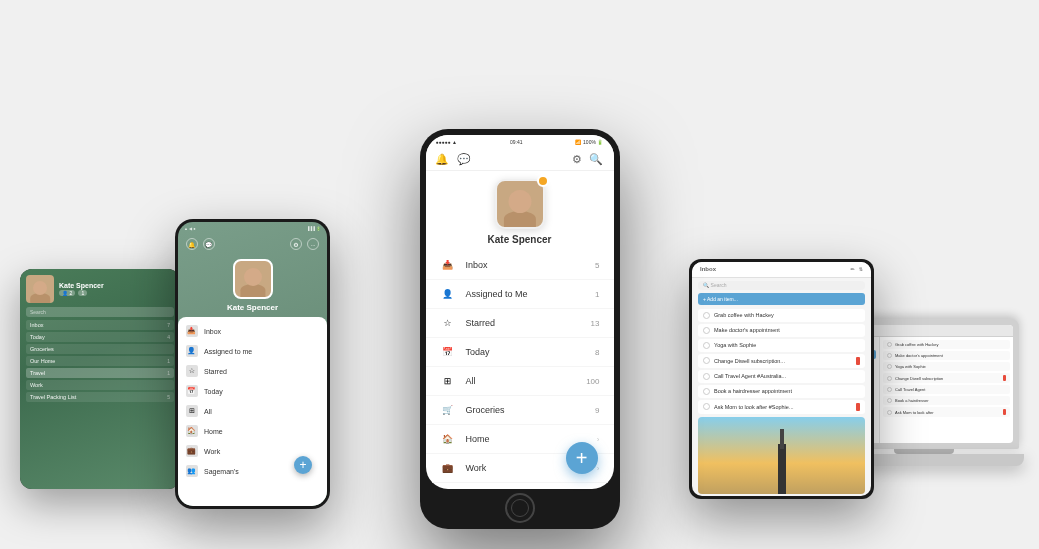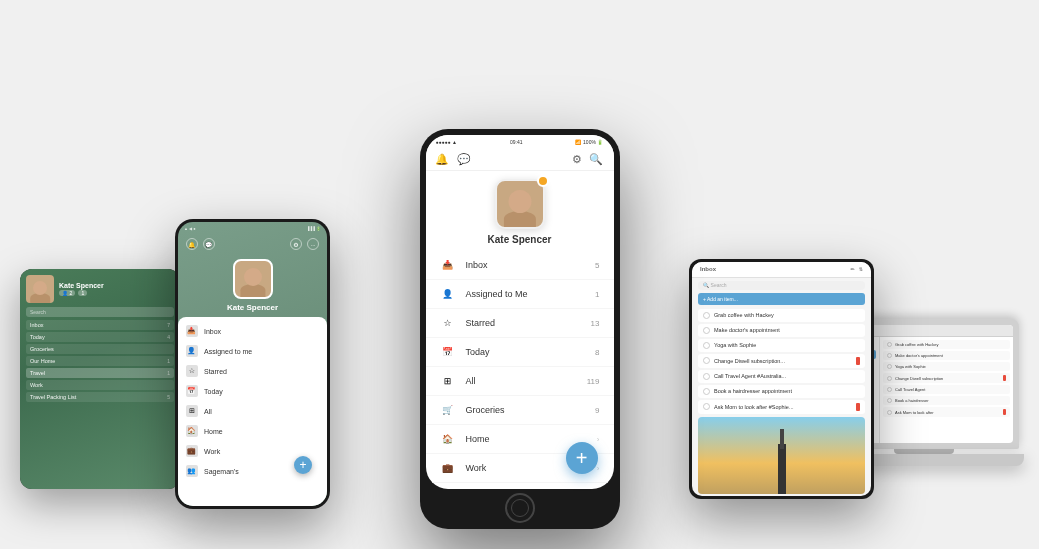--- a/index.html
+++ b/index.html
@@ -850,21 +850,21 @@
           <span class="mi-count">13</span>
         </div>
         <div class="iphone-menu-item">
           <div class="mi-icon">📅</div>
           <span class="mi-label">Today</span>
           <span class="mi-count">8</span>
         </div>
         <div class="iphone-menu-item">
           <div class="mi-icon">⊞</div>
           <span class="mi-label">All</span>
-          <span class="mi-count">119</span>
+          <span class="mi-count">100</span>
         </div>
         <div class="iphone-menu-item">
           <div class="mi-icon">🛒</div>
           <span class="mi-label">Groceries</span>
           <span class="mi-count">9</span>
         </div>
         <div class="iphone-menu-item">
           <div class="mi-icon">🏠</div>
           <span class="mi-label">Home</span>
           <span class="mi-chevron">›</span>

